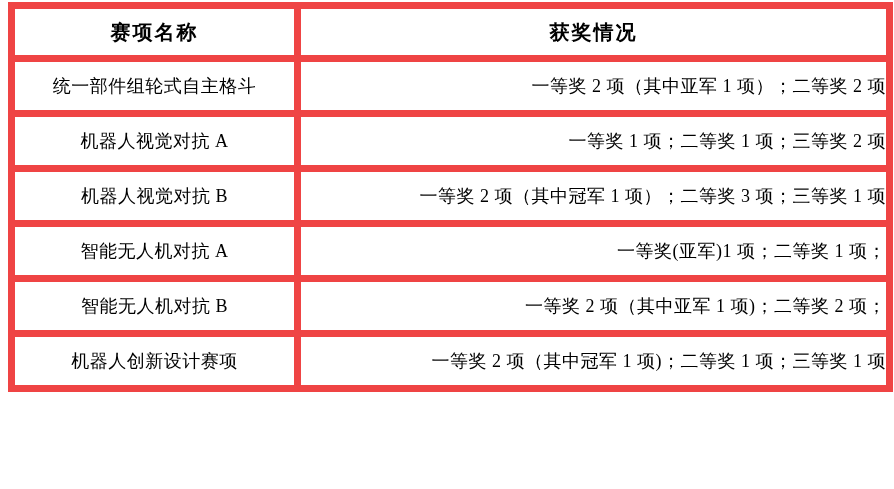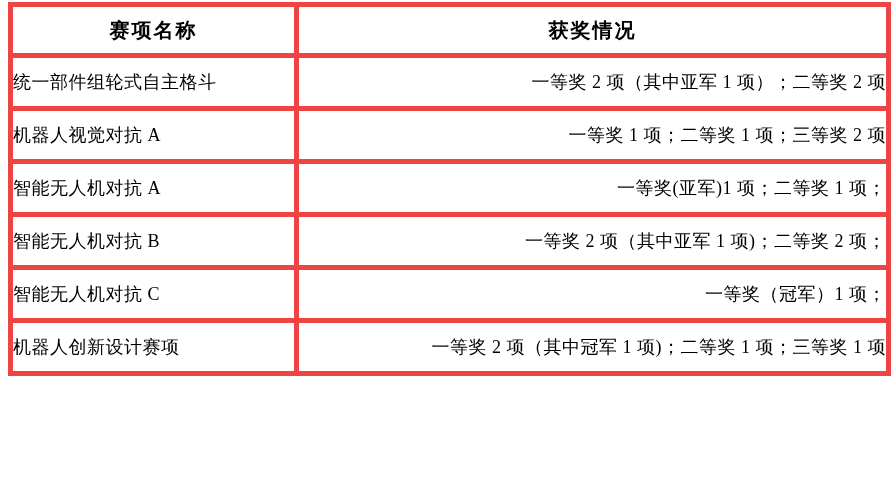--- a/index.html
+++ b/index.html
@@ -21,42 +21,42 @@
     background: #ffffff;
   }
   table.award-table {
     border-collapse: collapse;
     width: 878px;
     margin: 2px 0 0 8px;
     table-layout: fixed;
   }
   table.award-table td,
   table.award-table th {
-    border: 5px solid #ef4444;
+    border: 7px solid #ef4444;
     padding: 0;
     vertical-align: middle;
   }
   col.col-name { width: 286px; }
   col.col-award { width: 592px; }
 
   .head-cell {
     height: 46px;
     text-align: center;
     font-weight: bold;
     font-size: 20px;
     letter-spacing: 2px;
   }
   .body-cell {
     height: 48px;
     font-size: 18px;
     letter-spacing: 0.5px;
   }
   .cell-name {
     padding-left: 10px;
-    text-align: left;
+    text-align: center;
     margin-left: 42px;
   }
   .cell-award {
     padding-left: 12px;
     text-align: right;
   }
 </style>
 </head>
 <body>
 
@@ -75,30 +75,30 @@
     <tbody>
       <tr>
         <td class="body-cell cell-name">统一部件组轮式自主格斗</td>
         <td class="body-cell cell-award">一等奖 2 项（其中亚军 1 项）；二等奖 2 项</td>
       </tr>
       <tr>
         <td class="body-cell cell-name">机器人视觉对抗 A</td>
         <td class="body-cell cell-award">一等奖 1 项；二等奖 1 项；三等奖 2 项</td>
       </tr>
       <tr>
+        <td class="body-cell cell-name">机器人视觉对抗 B</td>
+        <td class="body-cell cell-award">一等奖 2 项（其中冠军 1 项）；二等奖 3 项；三等奖 1 项</td>
+      </tr>
+      <tr>
         <td class="body-cell cell-name">智能无人机对抗 A</td>
         <td class="body-cell cell-award">一等奖(亚军)1 项；二等奖 1 项；</td>
       </tr>
       <tr>
         <td class="body-cell cell-name">智能无人机对抗 B</td>
         <td class="body-cell cell-award">一等奖 2 项（其中亚军 1 项)；二等奖 2 项；</td>
-      </tr>
-      <tr>
-        <td class="body-cell cell-name">智能无人机对抗 C</td>
-        <td class="body-cell cell-award">一等奖（冠军）1 项；</td>
       </tr>
       <tr>
         <td class="body-cell cell-name">机器人创新设计赛项</td>
         <td class="body-cell cell-award">一等奖 2 项（其中冠军 1 项)；二等奖 1 项；三等奖 1 项</td>
       </tr>
     </tbody>
   </table>
 </div>
 
 </body></html>

